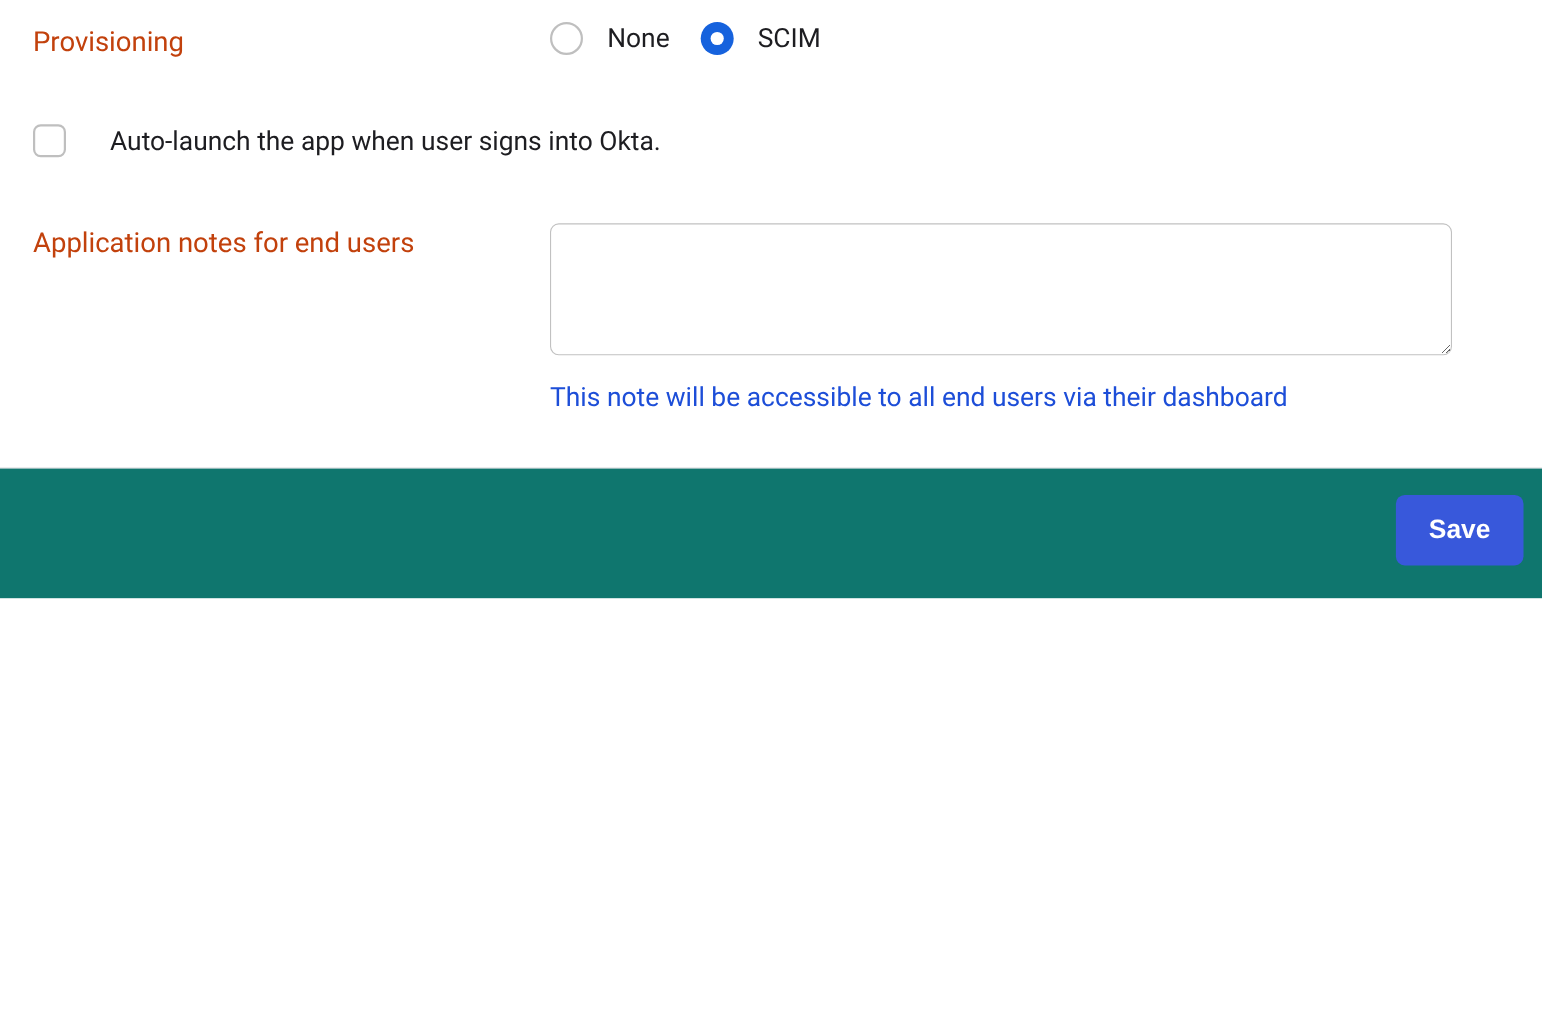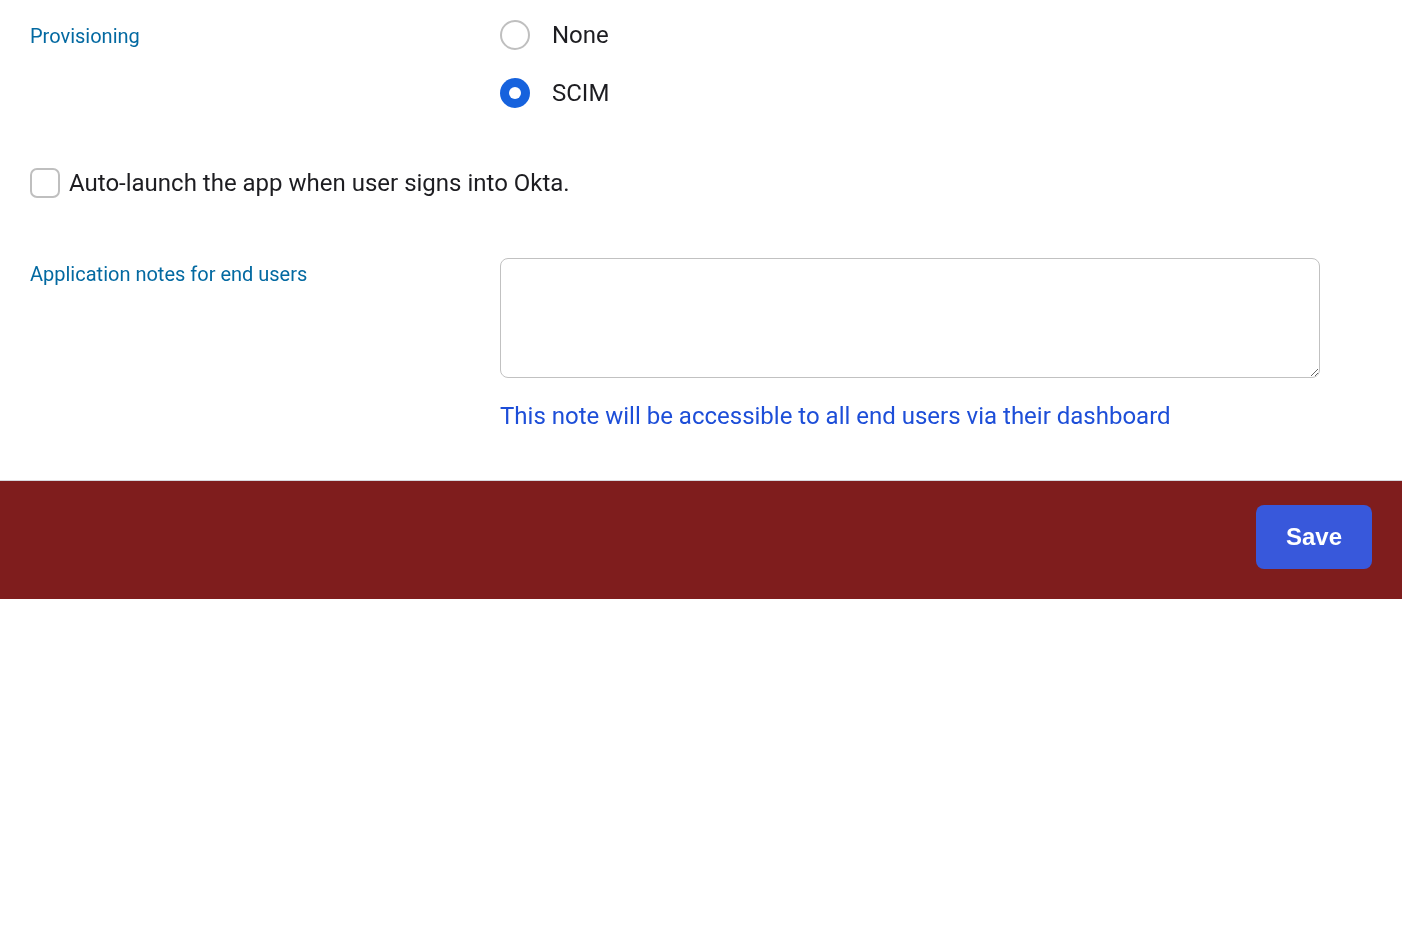--- a/index.html
+++ b/index.html
@@ -22,30 +22,29 @@
       align-items: flex-start;
       margin-bottom: 60px;
     }
     .form-row.tight {
       margin-bottom: 50px;
       justify-content: space-between;
     }
     .form-label {
       width: 470px;
       flex-shrink: 0;
-      font-size: 20px;
-      color: #0369a1;
+      font-size: 25px;
+      color: #c2410c;
       padding-top: 4px;
     }
     .form-control {
       flex: 1;
     }
     .radio-group {
       display: flex;
-      flex-direction: column;
       gap: 28px;
     }
     .radio-item {
       display: flex;
       align-items: center;
       gap: 22px;
     }
     .radio-circle {
       width: 30px;
       height: 30px;
@@ -71,21 +70,21 @@
       left: 50%;
       transform: translate(-50%, -50%);
     }
     .radio-label {
       font-size: 24px;
       color: #1d1d21;
     }
     .checkbox-item {
       display: flex;
       align-items: center;
-      gap: 9px;
+      gap: 40px;
     }
     .checkbox-box {
       width: 30px;
       height: 30px;
       border-radius: 7px;
       border: 2.5px solid #bfbfbf;
       background: #ffffff;
       flex-shrink: 0;
       cursor: pointer;
     }
@@ -111,22 +110,22 @@
     }
     .divider {
       border: none;
       border-top: 1px solid #d7d7dc;
       margin: 0;
       width: 100%;
     }
     .footer {
       display: flex;
       justify-content: flex-end;
-      padding: 24px 30px 30px 30px;
-      background: #7f1d1d;
+      padding: 24px 17px 30px 30px;
+      background: #0f766e;
     }
     .save-button {
       background: #3858db;
       color: #ffffff;
       border: none;
       border-radius: 8px;
       padding: 18px 30px;
       font-size: 24px;
       font-weight: 600;
       cursor: pointer;

